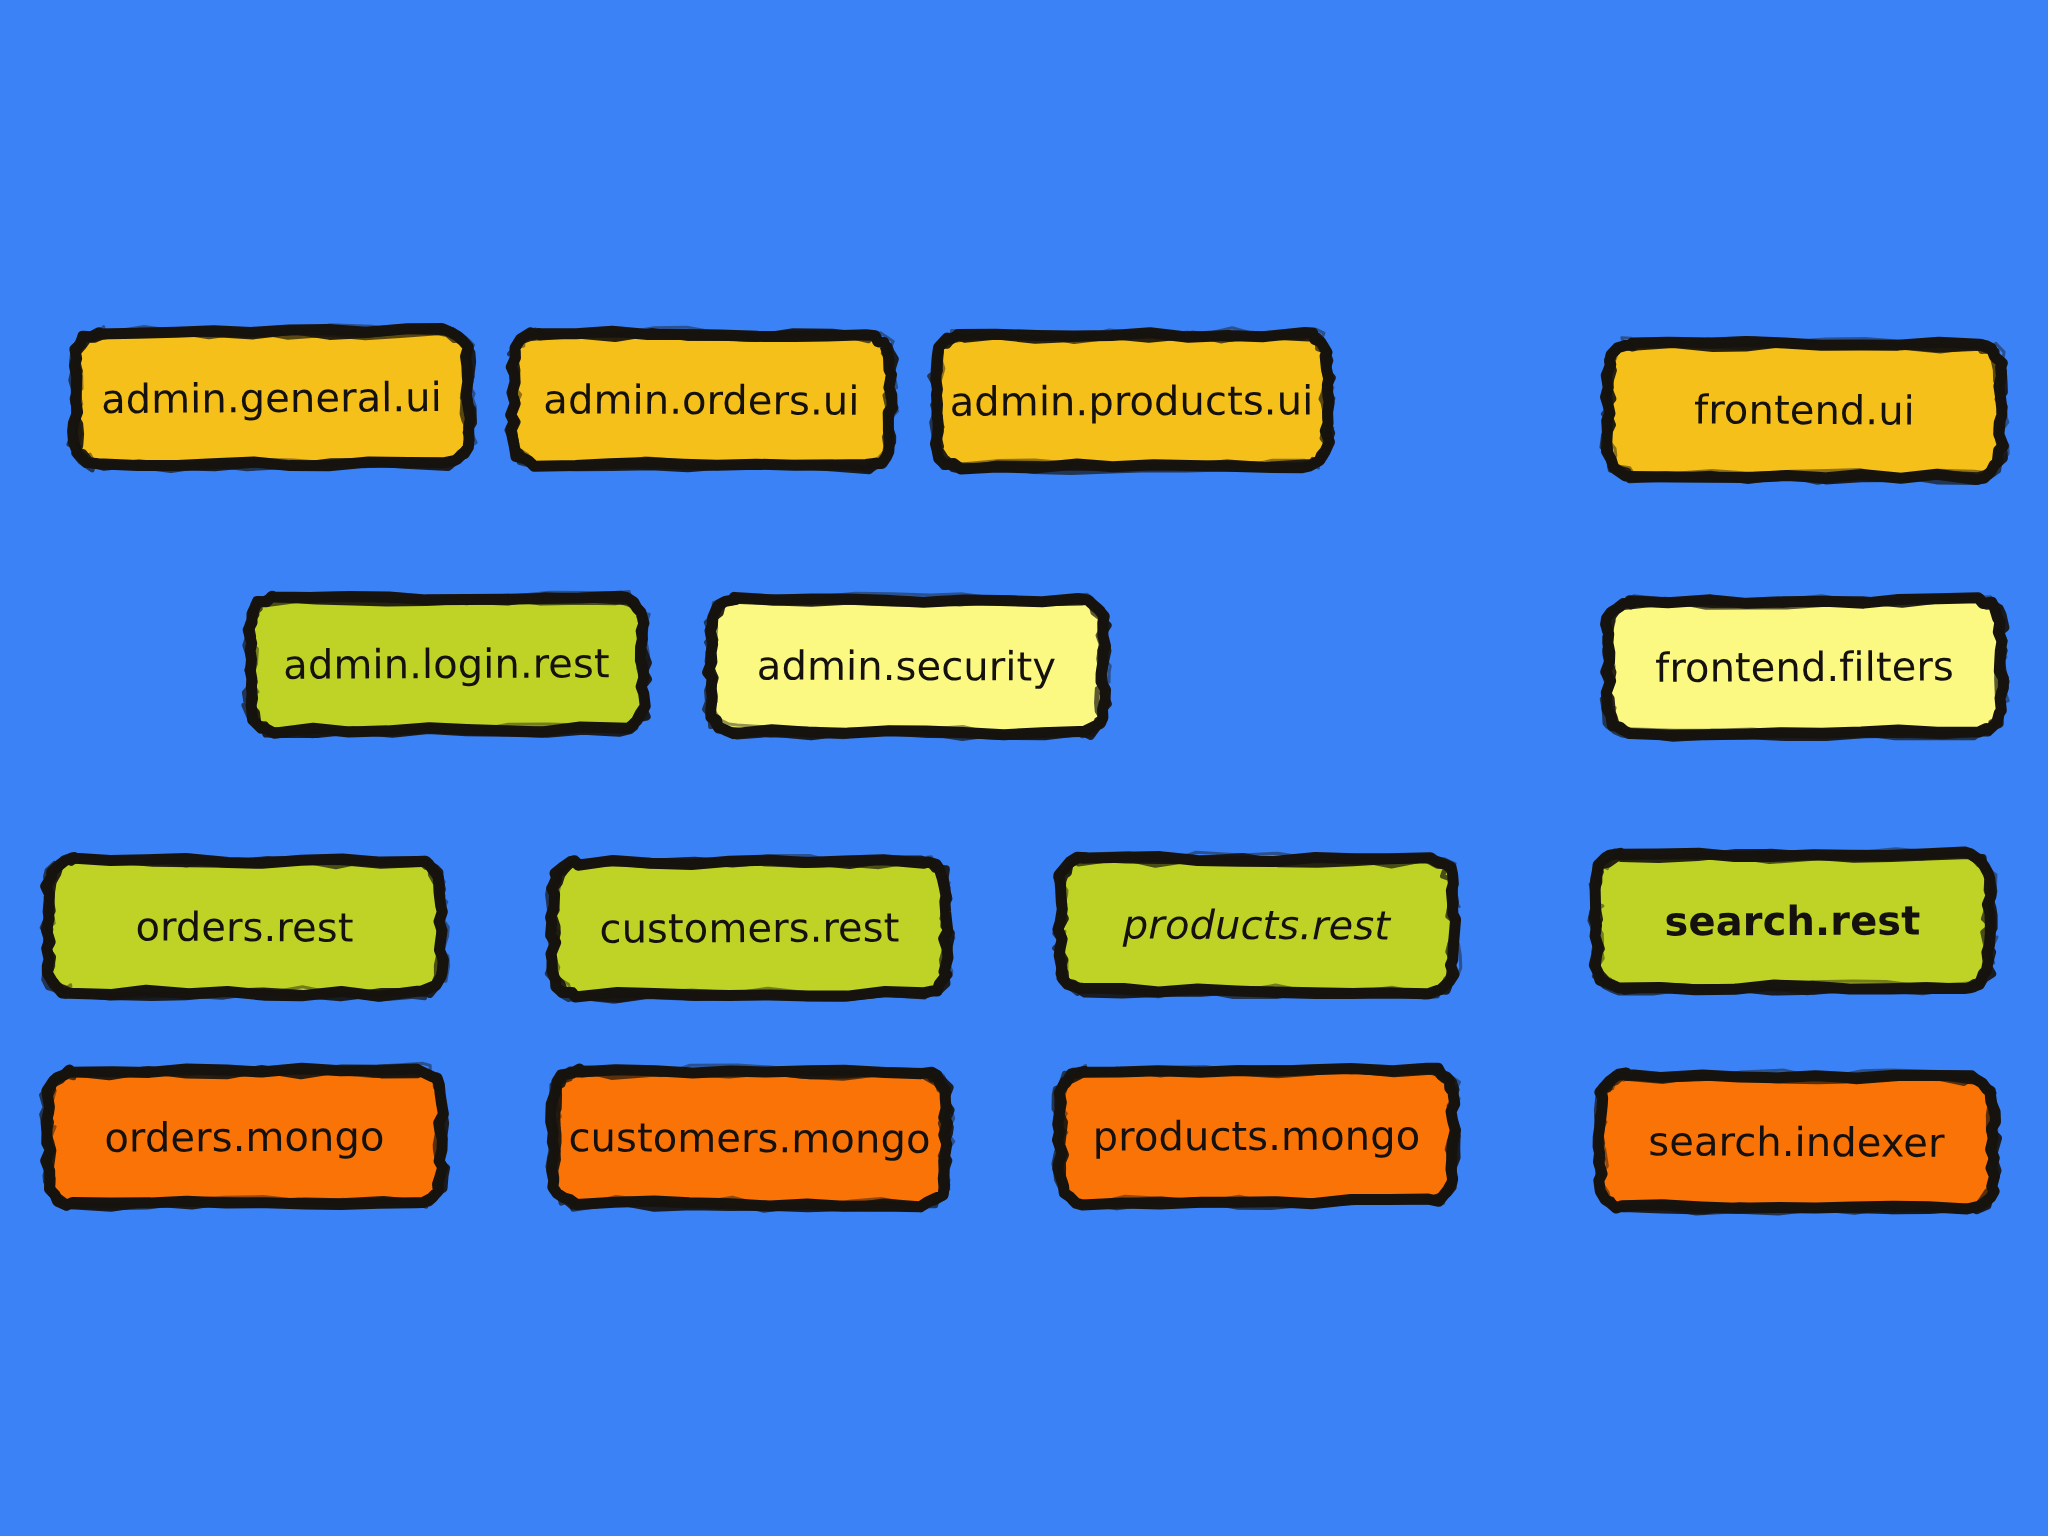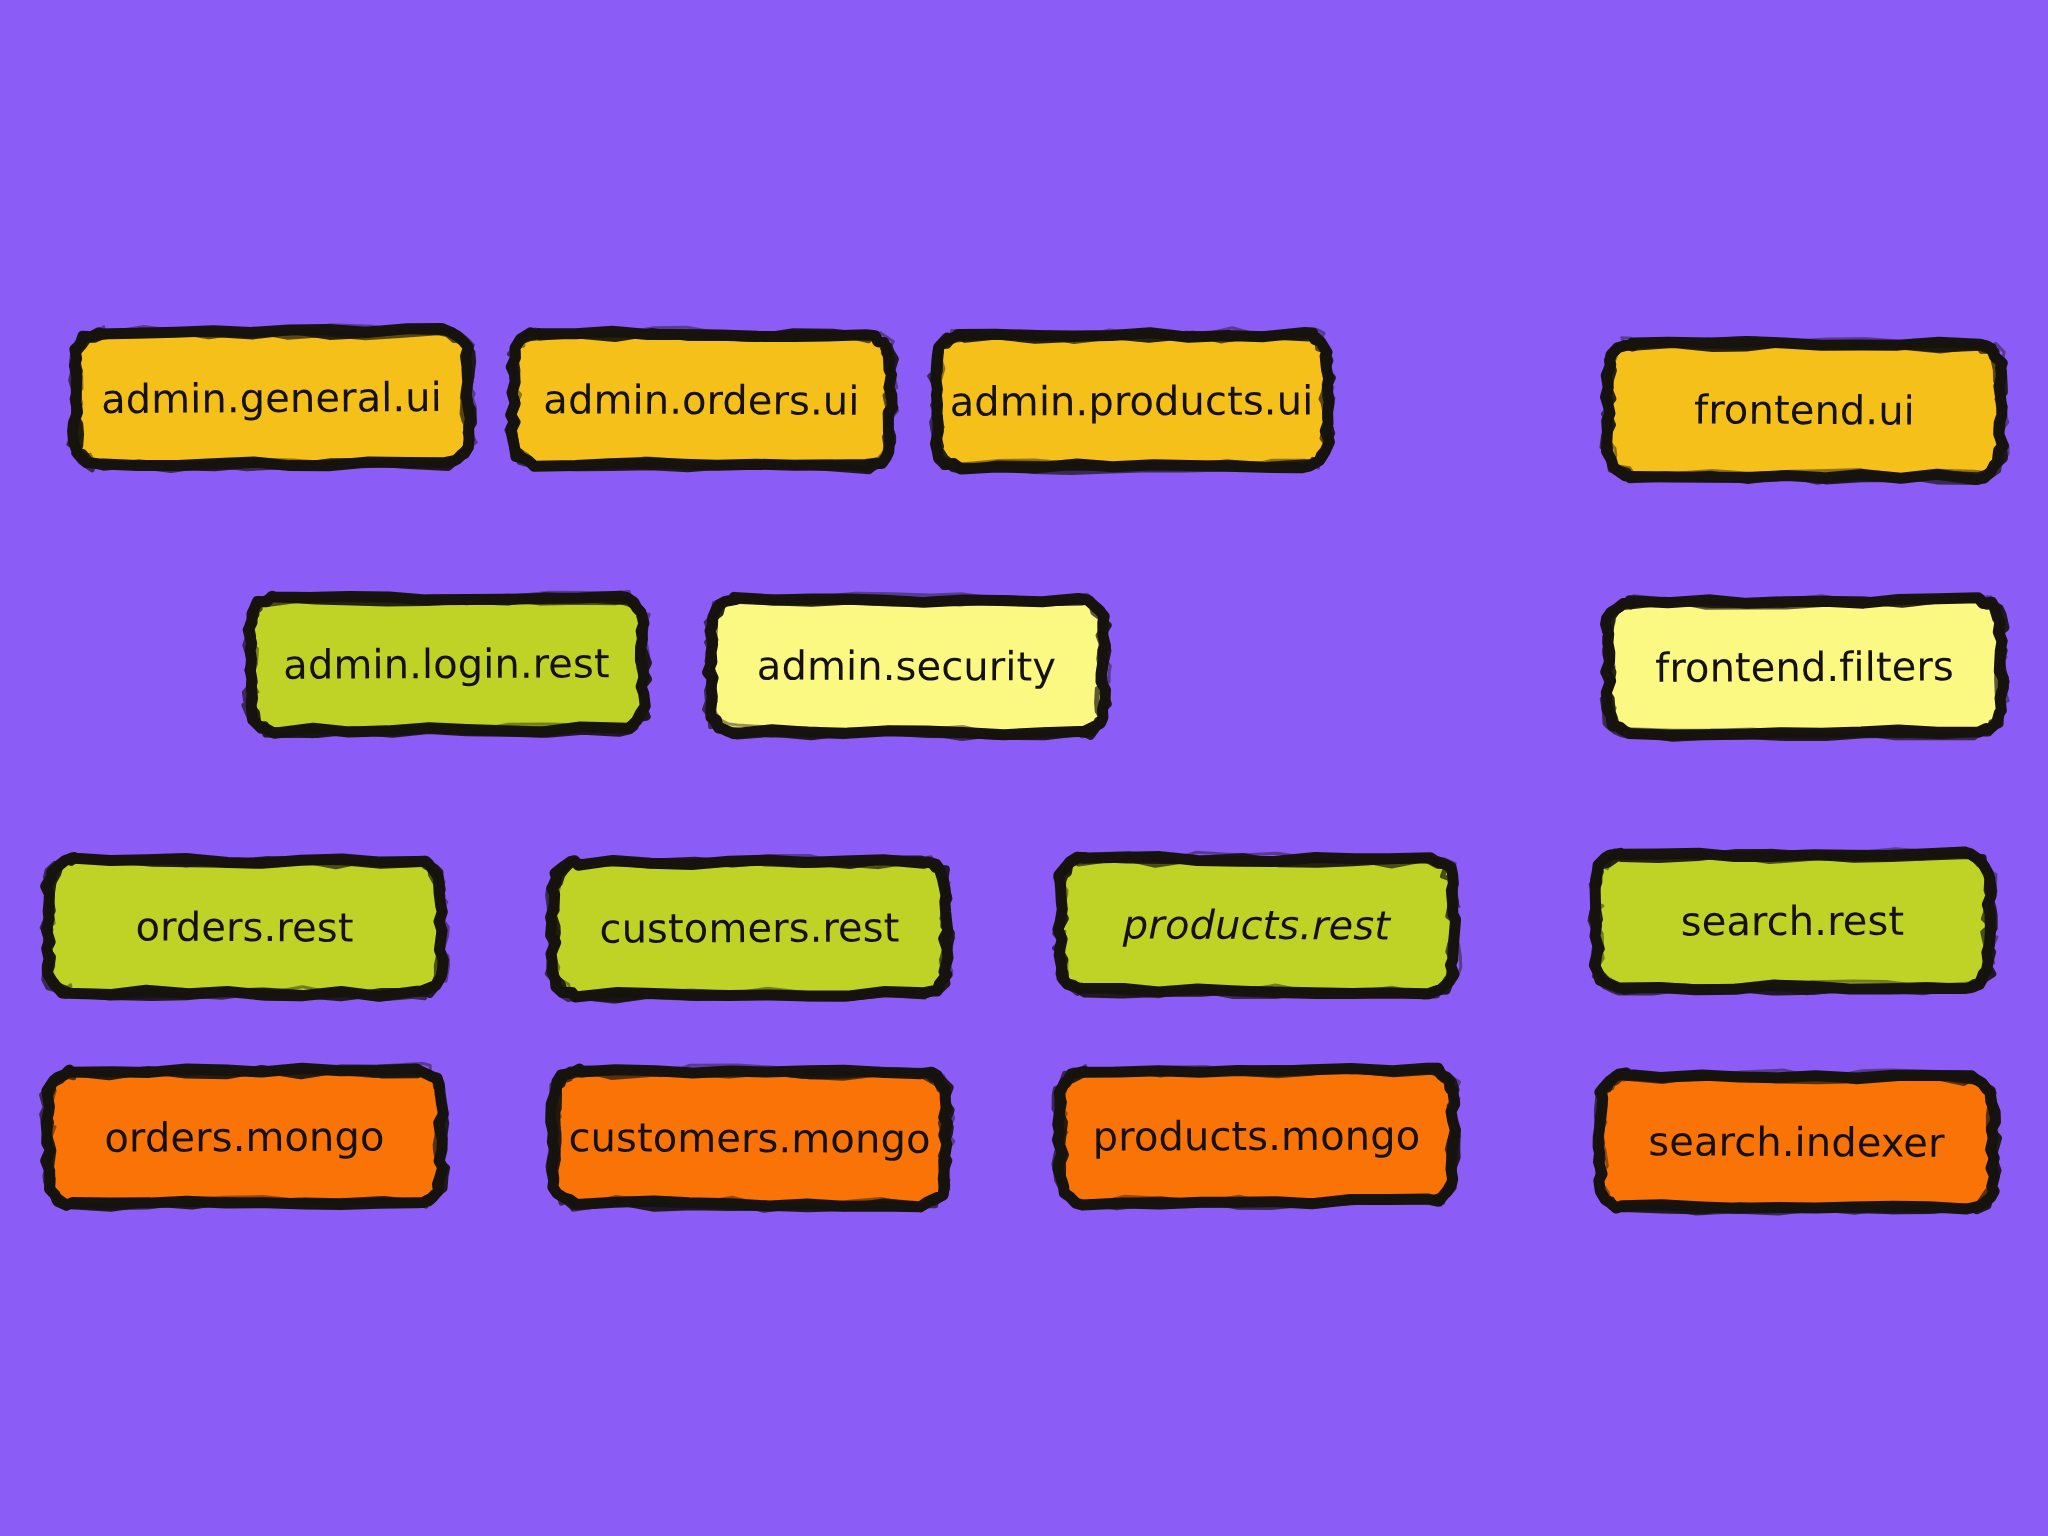--- a/index.html
+++ b/index.html
@@ -61,21 +61,21 @@
     color: #14110e;
     letter-spacing: 0.1px;
     white-space: nowrap;
     line-height: 1;
     text-align: center;
   }
 </style>
 </head>
 <body>
 
-<div id="canvas" style="background: #8b5cf6;">
+<div id="canvas" style="background: #3b82f6;">
     <div class="node" style="left: 75px; top: 332px; width: 393px; height: 132px; transform: rotate(-0.35deg);">
       <div class="fill" style="background: rgb(245, 192, 25);"></div>
       <svg class="ink" viewBox="0 0 421 160">
         <g transform="translate(14,14)">
           <path d="M 22.27 1.03 L 62.36 0.31 L 101.02 -0.28 L 139.22 -1.57 L 176.42 0.26 L 214.34 -1.95 L 254.14 -2.06 L 291.00 0.73 L 332.78 -2.50 L 367.50 -2.38 L 376.13 1.39 L 382.73 5.20 L 387.83 9.52 L 393.68 16.31 L 390.83 25.57 L 392.09 35.08 L 392.42 45.05 L 392.87 50.70 L 390.90 63.63 L 392.10 69.60 L 393.61 79.47 L 395.25 87.97 L 393.45 96.35 L 393.74 108.91 L 392.89 116.11 L 389.83 120.69 L 381.63 128.30 L 378.79 129.86 L 369.04 131.72 L 333.21 131.27 L 292.97 130.67 L 253.35 134.18 L 214.48 133.71 L 178.49 129.87 L 137.65 131.51 L 101.89 132.97 L 61.68 132.68 L 22.79 130.70 L 17.41 130.00 L 11.18 129.50 L 2.06 119.91 L 1.18 116.51 L -1.72 109.04 L -2.57 98.03 L -1.70 89.74 L 2.48 78.91 L 1.01 68.92 L 1.33 62.80 L 1.59 49.52 L 1.90 43.54 L -0.31 32.47 L 1.87 25.32 L 0.19 16.07 L 6.11 10.80 L 8.16 3.16 L 16.73 3.74 L 24.51 -0.39 Z" fill="none" stroke="#17140f" stroke-width="11" stroke-linecap="round" stroke-linejoin="round" opacity="1" transform="translate(0,0)"></path>
           <path d="M 22.39 0.65 L 63.78 -2.32 L 102.41 -1.73 L 140.84 -0.27 L 176.40 2.13 L 218.69 -2.45 L 253.31 3.07 L 290.32 1.41 L 329.46 -2.30 L 371.01 -0.95 L 376.18 -0.84 L 385.59 7.78 L 385.39 9.04 L 391.62 15.86 L 395.05 20.69 L 395.74 30.18 L 393.80 44.30 L 392.00 55.11 L 391.44 63.73 L 393.05 73.73 L 395.75 77.65 L 396.27 90.81 L 389.85 100.58 L 393.41 107.98 L 392.57 116.26 L 388.45 122.84 L 381.49 124.77 L 373.74 132.69 L 371.13 134.76 L 327.72 132.26 L 289.80 129.37 L 254.21 129.44 L 218.32 133.64 L 180.59 130.11 L 137.73 133.76 L 99.65 132.55 L 61.85 129.36 L 26.49 132.42 L 16.23 129.45 L 12.13 126.37 L 6.16 118.76 L 0.11 118.27 L 2.34 111.15 L 3.30 99.70 L 2.40 89.60 L -1.33 82.93 L -1.67 71.06 L -2.96 64.41 L 0.94 50.90 L -0.70 39.42 L 2.10 36.65 L -0.79 22.18 L -0.76 19.28 L 6.00 12.05 L 11.80 4.16 L 18.25 4.55 L 24.60 1.84 Z" fill="none" stroke="#17140f" stroke-width="8" stroke-linecap="round" stroke-linejoin="round" opacity="0.92" transform="translate(1.6,1.2)"></path>
           <path d="M 19.56 4.18 L 63.48 -3.59 L 100.34 -3.34 L 136.12 2.48 L 179.41 -3.62 L 215.12 3.30 L 255.99 0.63 L 292.20 4.24 L 327.40 2.36 L 365.24 -0.13 L 374.24 1.61 L 380.74 7.57 L 384.29 7.65 L 394.86 13.61 L 393.46 28.38 L 393.36 37.00 L 395.74 46.26 L 394.77 54.16 L 389.14 64.74 L 389.76 67.47 L 388.81 81.06 L 390.60 87.80 L 395.54 97.71 L 393.83 105.87 L 392.64 114.75 L 385.47 119.60 L 380.70 125.41 L 376.38 126.52 L 372.19 129.65 L 328.59 129.71 L 290.81 132.43 L 251.73 129.35 L 214.65 132.65 L 173.08 134.51 L 138.22 130.09 L 97.37 135.99 L 66.48 131.82 L 19.95 128.75 L 18.51 134.82 L 6.56 126.62 L 0.04 118.18 L 4.30 112.92 L -4.54 109.08 L 0.53 96.38 L 0.32 89.02 L 0.49 81.06 L 0.93 71.47 L 1.47 63.28 L 0.07 53.19 L -2.30 45.03 L -0.51 37.18 L -1.27 25.76 L -0.50 19.62 L 1.98 11.76 L 6.67 2.44 L 19.39 1.28 L 22.11 3.15 Z" fill="none" stroke="#17140f" stroke-width="5" stroke-linecap="round" stroke-linejoin="round" opacity="0.7" transform="translate(-1.8,2)"></path>
           <path d="M 26.82 1.73 L 67.06 -4.90 L 100.61 0.06 L 137.47 -2.11 L 182.71 4.77 L 218.21 1.66 L 252.45 -5.39 L 294.46 -3.68 L 326.87 1.60 L 364.16 -2.68 L 374.07 5.95 L 383.76 4.19 L 392.71 11.62 L 396.47 15.62 L 389.02 19.86 L 393.62 35.06 L 396.11 47.86 L 387.51 49.58 L 396.76 64.08 L 394.99 68.61 L 397.90 77.30 L 395.90 92.25 L 390.99 97.15 L 398.48 113.28 L 388.58 120.05 L 387.17 125.41 L 385.17 122.10 L 372.62 134.38 L 370.48 136.26 L 326.35 135.68 L 288.20 136.04 L 259.30 133.24 L 215.47 129.42 L 182.05 128.55 L 134.38 133.38 L 99.48 132.30 L 59.75 133.01 L 28.46 134.86 L 19.08 134.48 L 12.32 122.41 L 3.16 124.54 L -0.14 115.53 L 3.18 102.54 L 3.48 102.26 L -0.60 84.37 L 0.64 77.91 L 4.32 72.40 L 1.28 59.56 L 4.66 57.04 L 4.27 38.38 L -1.64 30.94 L 3.53 18.83 L 4.06 19.62 L 2.87 12.18 L 8.12 2.50 L 16.17 4.61 L 26.77 -4.98 Z" fill="none" stroke="#17140f" stroke-width="3" stroke-linecap="round" stroke-linejoin="round" opacity="0.45" transform="translate(2.4,-1.4)"></path>
         </g>
       </svg>
@@ -192,21 +192,21 @@
     <div class="node" style="left: 1596px; top: 855px; width: 393px; height: 132px; transform: rotate(-0.2deg);">
       <div class="fill" style="background: rgb(191, 211, 39);"></div>
       <svg class="ink" viewBox="0 0 421 160">
         <g transform="translate(14,14)">
           <path d="M 22.84 -1.47 L 62.51 -1.47 L 103.16 -2.10 L 138.81 1.40 L 177.31 1.32 L 217.82 -0.13 L 253.23 0.57 L 291.82 0.84 L 331.53 -0.85 L 368.43 -2.51 L 374.73 -0.67 L 384.22 6.15 L 388.30 11.61 L 392.34 19.06 L 394.01 24.32 L 393.72 35.16 L 395.05 41.53 L 391.46 50.33 L 394.01 58.76 L 394.33 70.71 L 394.28 78.68 L 393.37 90.81 L 390.78 97.98 L 391.96 107.26 L 390.28 116.28 L 387.06 119.60 L 383.26 129.99 L 375.19 133.12 L 368.18 134.18 L 329.89 133.81 L 293.24 134.37 L 253.41 134.22 L 214.93 131.39 L 177.94 129.95 L 138.91 133.98 L 99.09 134.32 L 63.00 131.96 L 22.43 132.32 L 15.92 129.36 L 12.40 128.03 L 3.75 124.45 L 1.90 116.84 L -1.79 109.33 L 0.37 100.39 L 2.14 91.62 L -0.99 80.65 L 0.50 69.65 L -1.90 61.93 L -0.29 53.63 L -0.54 43.42 L -0.76 32.37 L -0.21 23.82 L 1.47 15.92 L 2.31 9.15 L 9.43 2.18 L 14.16 -0.55 L 24.68 -2.28 Z" fill="none" stroke="#17140f" stroke-width="11" stroke-linecap="round" stroke-linejoin="round" opacity="1" transform="translate(0,0)"></path>
           <path d="M 23.68 1.15 L 61.29 2.34 L 100.47 0.58 L 138.64 -3.33 L 175.89 -3.32 L 212.63 -0.61 L 256.46 2.88 L 293.87 2.11 L 330.09 0.71 L 371.45 -0.52 L 375.45 1.85 L 385.20 2.36 L 385.63 6.75 L 391.05 17.52 L 393.11 21.63 L 395.82 35.80 L 392.95 45.92 L 394.87 52.58 L 396.00 59.78 L 396.01 72.39 L 391.48 81.72 L 390.95 90.95 L 394.39 96.60 L 390.26 111.03 L 394.41 118.21 L 386.70 123.23 L 383.50 128.01 L 376.19 127.53 L 368.64 132.39 L 328.58 130.32 L 289.26 131.46 L 252.48 131.98 L 215.38 134.55 L 174.28 135.31 L 138.27 131.46 L 100.49 131.70 L 62.24 129.88 L 26.87 133.95 L 17.19 128.09 L 11.16 127.46 L 5.60 120.12 L -0.75 113.30 L -1.08 110.77 L 0.61 95.54 L 3.17 91.87 L -1.15 81.27 L -2.73 71.86 L 1.42 62.49 L -0.67 51.07 L -3.39 44.03 L -1.22 31.50 L 0.80 25.24 L 0.60 15.09 L 3.35 8.40 L 11.32 6.66 L 18.86 1.48 L 22.18 -1.42 Z" fill="none" stroke="#17140f" stroke-width="8" stroke-linecap="round" stroke-linejoin="round" opacity="0.92" transform="translate(1.6,1.2)"></path>
           <path d="M 26.51 -0.21 L 59.17 -0.90 L 100.59 -0.31 L 138.13 -1.30 L 175.47 4.47 L 216.25 1.54 L 252.67 -1.97 L 294.42 -4.13 L 327.18 1.57 L 366.88 -2.69 L 378.08 0.79 L 384.40 8.32 L 384.39 6.08 L 393.21 12.34 L 392.81 21.66 L 391.96 34.02 L 394.86 42.47 L 391.68 55.06 L 389.19 62.48 L 396.27 69.41 L 388.54 75.94 L 392.02 91.78 L 392.21 103.15 L 395.89 104.06 L 389.14 116.74 L 386.73 123.07 L 380.53 131.44 L 379.99 133.46 L 365.64 131.22 L 328.31 136.14 L 288.03 133.23 L 255.74 131.31 L 212.61 135.77 L 174.83 129.93 L 135.84 133.70 L 103.88 129.91 L 58.22 135.53 L 24.80 135.50 L 16.91 132.47 L 9.83 128.90 L 4.53 122.56 L -0.02 118.35 L 3.63 109.53 L 1.51 102.14 L -0.43 93.73 L 2.03 78.22 L 0.00 73.36 L -4.25 62.73 L -0.98 48.27 L -0.45 46.88 L -0.14 37.36 L -2.86 26.64 L 4.55 20.44 L 7.51 14.16 L 6.03 5.70 L 18.07 -2.71 L 26.73 -0.63 Z" fill="none" stroke="#17140f" stroke-width="5" stroke-linecap="round" stroke-linejoin="round" opacity="0.7" transform="translate(-1.8,2)"></path>
           <path d="M 21.76 1.56 L 67.71 3.40 L 104.19 0.25 L 135.30 0.40 L 172.93 -3.58 L 211.04 2.73 L 259.25 -0.78 L 297.69 -4.45 L 335.54 -1.17 L 372.73 4.26 L 373.06 2.31 L 383.20 3.49 L 387.00 15.00 L 387.57 15.51 L 397.67 21.67 L 397.17 34.58 L 390.70 40.91 L 393.47 53.23 L 392.01 60.21 L 388.52 75.44 L 391.01 84.05 L 398.54 83.99 L 391.64 98.87 L 395.12 110.06 L 389.39 110.09 L 389.04 119.93 L 380.01 131.27 L 379.49 125.36 L 373.13 129.75 L 326.67 133.39 L 287.53 128.28 L 254.52 127.73 L 214.01 128.25 L 179.90 137.37 L 144.22 131.25 L 101.60 135.02 L 58.28 136.84 L 26.50 134.77 L 11.44 128.87 L 12.11 125.05 L 8.07 122.72 L -4.17 117.29 L 4.68 104.10 L 2.59 93.33 L 4.14 92.88 L 3.78 79.31 L 0.68 74.64 L -2.52 56.15 L 4.57 51.71 L -3.73 47.96 L -3.64 37.86 L 2.42 29.48 L 3.41 11.48 L 9.24 14.43 L 12.73 3.28 L 16.40 -4.40 L 20.56 1.84 Z" fill="none" stroke="#17140f" stroke-width="3" stroke-linecap="round" stroke-linejoin="round" opacity="0.45" transform="translate(2.4,-1.4)"></path>
         </g>
       </svg>
-      <span class="label" style="color: rgb(20, 17, 14);">search.rest</span>
+      <span class="label" style="color: rgb(20, 17, 14); font-weight: bold;">search.rest</span>
     </div>
     <div class="node" style="left: 48px; top: 1071px; width: 393px; height: 132px; transform: rotate(-0.3deg);">
       <div class="fill" style="background: rgb(249, 115, 6);"></div>
       <svg class="ink" viewBox="0 0 421 160">
         <g transform="translate(14,14)">
           <path d="M 21.46 0.21 L 64.76 0.16 L 101.50 0.88 L 138.88 -2.35 L 179.47 -0.98 L 214.14 1.19 L 254.42 -2.53 L 292.61 0.31 L 330.26 0.01 L 368.54 -1.21 L 374.53 1.82 L 384.79 6.78 L 389.39 8.03 L 391.68 15.41 L 392.32 23.53 L 393.35 31.00 L 395.50 44.12 L 390.79 52.87 L 391.99 61.21 L 394.27 69.03 L 393.92 79.68 L 390.97 91.07 L 394.54 97.26 L 390.96 109.44 L 389.31 114.09 L 389.91 121.07 L 383.14 128.07 L 374.48 132.55 L 366.49 132.60 L 330.16 132.97 L 292.35 133.97 L 256.44 133.33 L 217.97 131.84 L 177.70 131.92 L 138.33 129.87 L 102.23 131.38 L 62.36 131.28 L 24.12 130.61 L 18.14 133.24 L 9.16 129.14 L 6.69 122.73 L 1.23 116.99 L 1.49 110.13 L 1.50 98.76 L -2.41 88.68 L 2.38 77.75 L -1.30 70.90 L -0.98 60.96 L -1.80 50.50 L 0.71 40.72 L 1.55 34.88 L 0.18 26.42 L -0.87 18.85 L 5.85 8.92 L 9.44 5.73 L 17.18 2.61 L 21.86 -1.84 Z" fill="none" stroke="#17140f" stroke-width="11" stroke-linecap="round" stroke-linejoin="round" opacity="1" transform="translate(0,0)"></path>
           <path d="M 24.86 -0.52 L 59.93 3.29 L 99.09 -2.74 L 136.86 2.07 L 177.63 2.92 L 212.45 -3.10 L 251.59 3.29 L 289.08 -2.43 L 332.07 2.92 L 367.98 2.97 L 373.94 0.29 L 381.97 5.45 L 390.69 11.65 L 388.46 14.99 L 390.68 21.56 L 391.24 33.18 L 394.04 42.01 L 395.57 52.08 L 394.09 62.98 L 393.52 68.03 L 392.22 77.05 L 389.78 92.58 L 396.36 96.67 L 394.69 104.87 L 393.65 117.37 L 385.73 121.75 L 384.02 126.62 L 379.57 131.01 L 370.74 132.57 L 333.64 128.62 L 291.42 130.59 L 255.57 129.70 L 214.78 130.69 L 174.50 128.71 L 142.03 132.95 L 98.81 129.52 L 60.93 134.89 L 21.21 132.13 L 14.79 128.88 L 8.94 124.70 L 2.05 120.19 L 1.25 116.40 L 1.78 105.22 L -1.30 99.73 L 0.53 92.28 L 2.70 77.24 L 0.56 68.76 L -2.24 61.80 L 0.53 49.23 L -2.69 40.27 L 0.54 30.41 L -2.35 26.41 L 2.63 15.88 L 2.57 10.95 L 11.62 6.43 L 17.74 -0.74 L 22.94 -0.49 Z" fill="none" stroke="#17140f" stroke-width="8" stroke-linecap="round" stroke-linejoin="round" opacity="0.92" transform="translate(1.6,1.2)"></path>
           <path d="M 21.18 -0.26 L 61.59 0.92 L 97.01 -4.54 L 139.06 1.00 L 173.07 -3.27 L 216.89 -2.34 L 249.86 -0.44 L 291.72 -0.06 L 327.92 3.18 L 370.06 2.18 L 377.29 1.79 L 379.08 2.85 L 389.01 9.39 L 389.53 15.17 L 394.54 19.45 L 392.95 30.71 L 395.29 41.66 L 394.59 56.25 L 391.98 57.25 L 388.96 72.73 L 389.12 77.52 L 390.29 84.88 L 394.84 99.10 L 394.13 106.80 L 395.23 117.08 L 383.95 125.45 L 380.72 128.82 L 379.45 134.06 L 365.30 128.80 L 334.28 127.93 L 293.34 131.40 L 252.31 127.65 L 215.77 130.24 L 175.01 129.39 L 143.10 128.23 L 101.03 133.40 L 63.11 134.00 L 19.51 131.71 L 19.01 133.92 L 11.79 127.75 L 8.13 125.94 L 3.49 115.56 L -0.85 107.82 L -1.42 101.45 L 1.28 90.51 L 2.58 78.26 L 0.31 72.69 L 4.47 64.55 L -0.94 56.32 L -4.39 40.28 L -0.94 33.38 L -4.44 21.02 L -2.97 19.48 L 7.47 8.83 L 6.11 5.64 L 12.80 0.19 L 27.76 3.92 Z" fill="none" stroke="#17140f" stroke-width="5" stroke-linecap="round" stroke-linejoin="round" opacity="0.7" transform="translate(-1.8,2)"></path>
           <path d="M 24.05 -0.12 L 63.75 4.98 L 103.31 5.29 L 136.35 2.97 L 171.93 5.26 L 217.83 5.21 L 259.15 1.63 L 292.01 -3.71 L 329.64 -2.91 L 373.01 -5.32 L 380.18 -3.12 L 380.17 2.59 L 392.56 15.10 L 391.31 12.18 L 388.81 24.87 L 389.31 38.55 L 396.55 43.77 L 390.47 48.86 L 394.58 65.59 L 394.00 65.86 L 393.67 78.65 L 390.09 92.50 L 390.76 104.10 L 391.18 112.65 L 387.56 111.90 L 389.53 118.68 L 380.25 132.29 L 379.51 128.98 L 363.54 136.58 L 333.19 137.18 L 292.51 130.15 L 259.18 132.53 L 212.74 127.02 L 173.11 127.63 L 136.58 129.63 L 106.05 133.03 L 64.15 132.10 L 21.79 137.14 L 11.43 130.19 L 10.46 126.29 L 6.49 123.29 L -3.12 115.13 L 1.46 107.26 L 1.48 97.80 L -0.66 91.80 L 1.84 85.49 L -0.17 68.39 L 4.71 56.13 L -3.80 56.23 L 0.38 39.55 L 0.78 35.53 L 5.06 19.91 L 2.22 21.68 L 7.98 8.98 L 5.61 6.49 L 22.12 1.70 L 26.64 -1.37 Z" fill="none" stroke="#17140f" stroke-width="3" stroke-linecap="round" stroke-linejoin="round" opacity="0.45" transform="translate(2.4,-1.4)"></path>
         </g>

